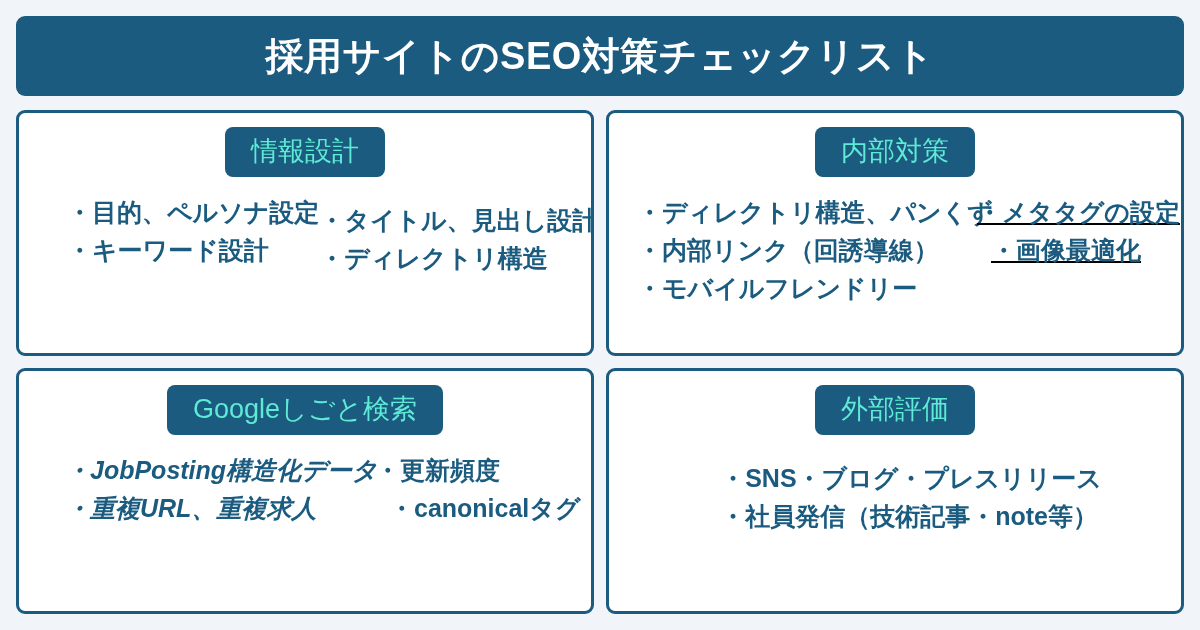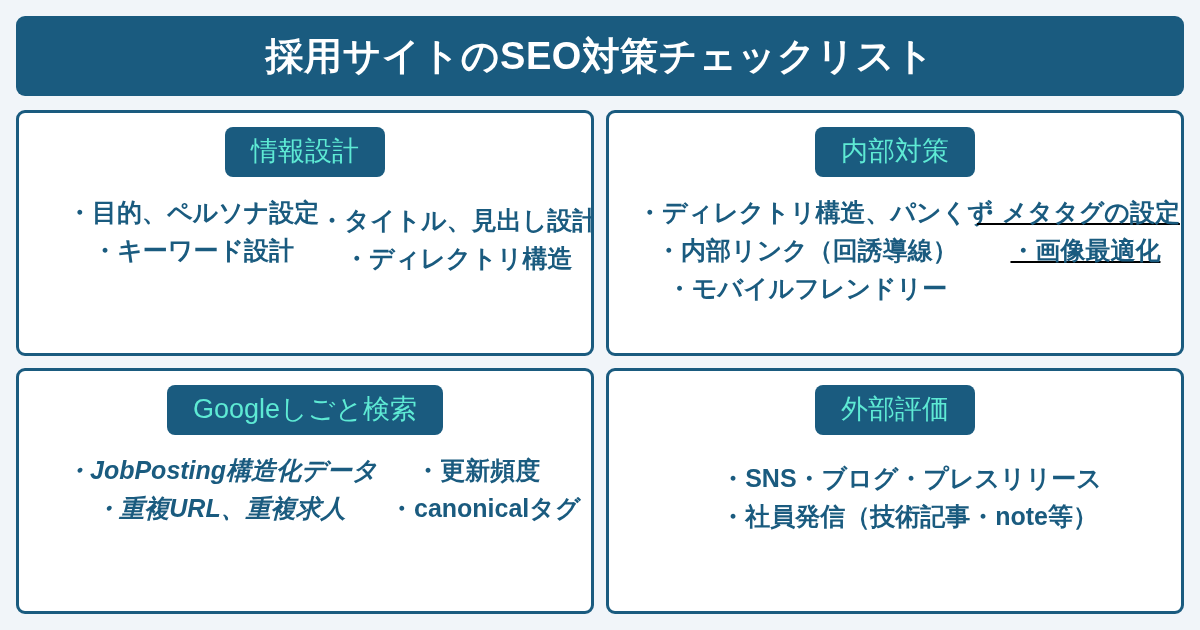--- a/index.html
+++ b/index.html
@@ -89,21 +89,20 @@
 
   
   .panel-items.two-col {
     justify-content: flex-start;
     align-items: flex-start;
     padding-top: 10px;
   }
   .panel-items.two-col .item-col {
     display: flex;
     flex-direction: column;
-    text-align: center;
   }
 
   
   .panel-items.centered {
     justify-content: center;
     align-items: flex-start;
     padding-top: 18px;
   }
   .panel-items.centered .item-col {
     display: flex;

